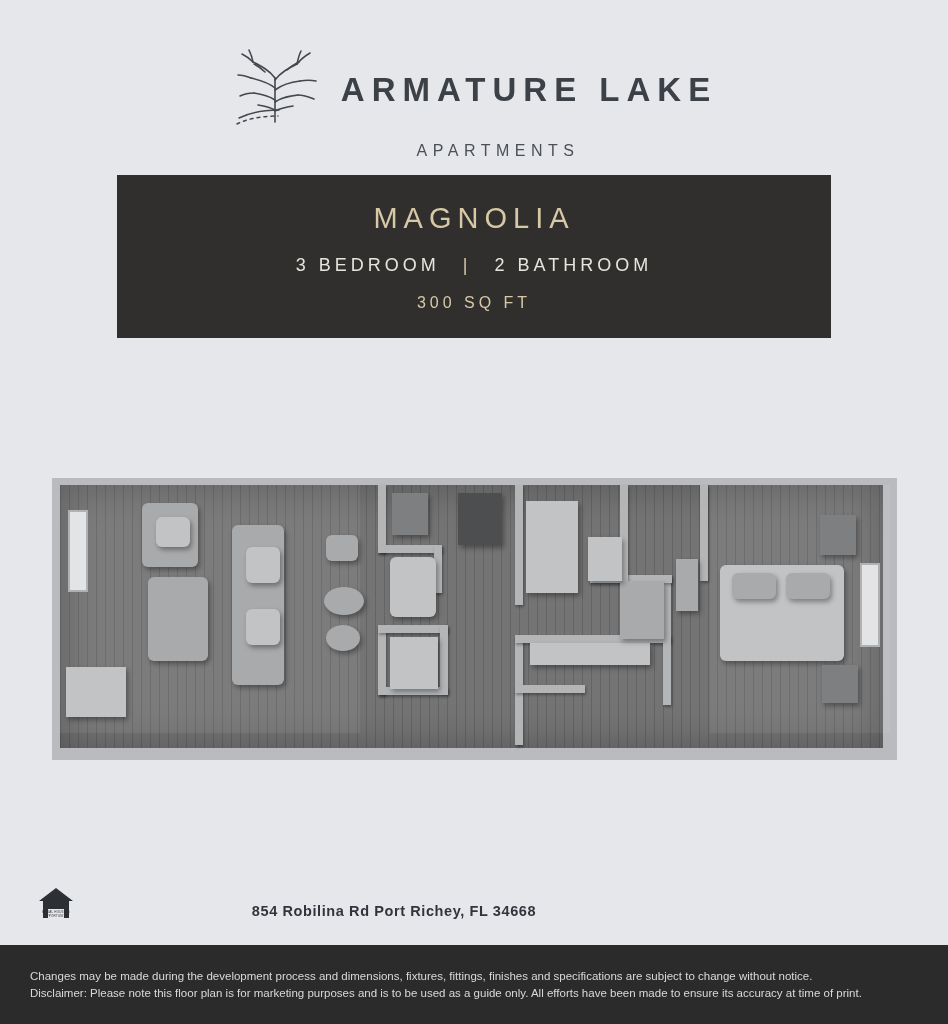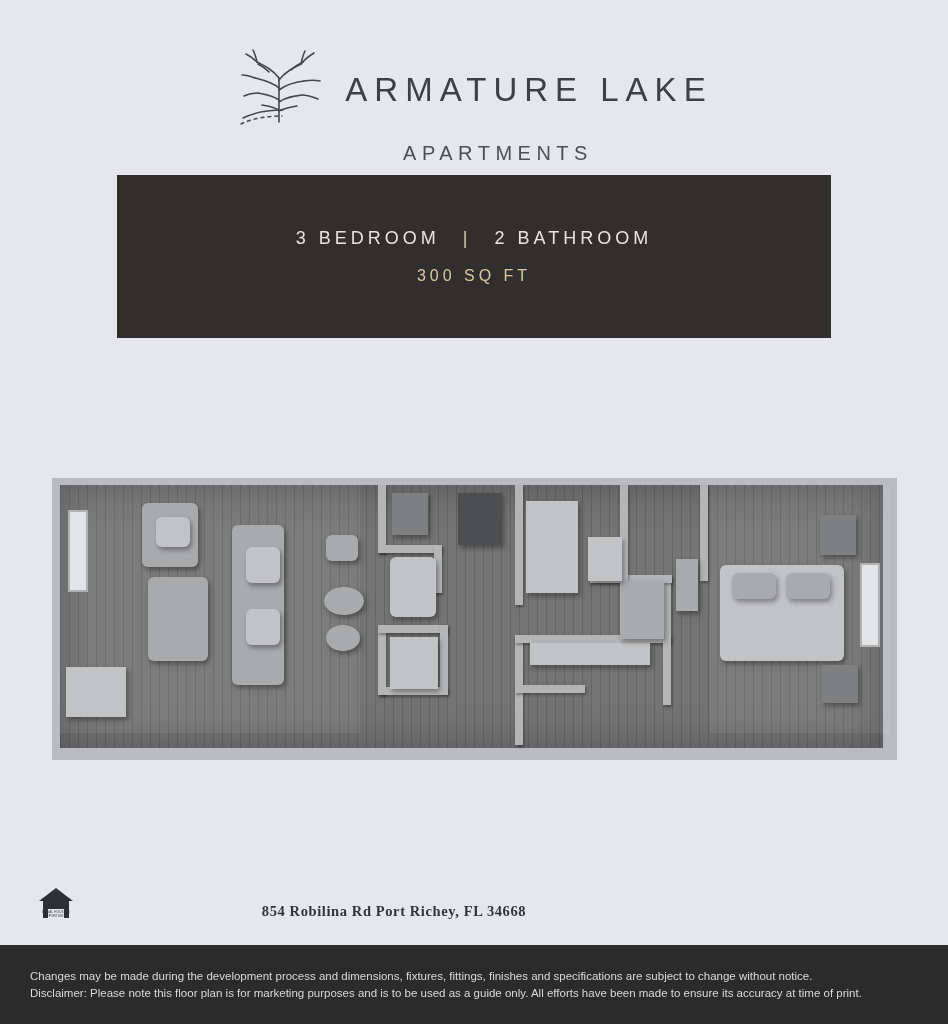--- a/index.html
+++ b/index.html
@@ -33,26 +33,26 @@
   .brand-mark {
     width: 96px;
     height: 84px;
     margin-right: 14px;
     flex: none;
   }
   .brand-name {
     font-size: 33px;
     letter-spacing: 7px;
     color: #3c4147;
-    font-weight: 400;
+    font-weight: 700;
   }
   .brand-sub {
     margin-top: 10px;
     margin-left: 48px;
-    font-size: 20px;
+    font-size: 16px;
     letter-spacing: 5.5px;
     color: #4b5057;
     font-weight: 400;
   }
 
   
   .info-panel {
     position: absolute;
     left: 117px;
     top: 175px;
@@ -145,21 +145,20 @@
   .address {
     position: absolute;
     left: 0;
     top: 903px;
     width: 788px;
     text-align: center;
     font-size: 14.5px;
     font-weight: bold;
     letter-spacing: 0.6px;
     color: #31353b;
-    font-family: Liberation Serif, serif;
   }
 
   
   .eho {
     position: absolute;
     left: 36px;
     top: 884px;
     width: 40px;
     height: 40px;
   }
@@ -223,20 +222,21 @@
           <path d="M6 76 C18 70 33 68 47 68" stroke-dasharray="3 4"></path>
         </g>
       </svg>
     </span>
     <span class="brand-name">ARMATURE LAKE</span>
   </div>
   <div class="brand-sub">APARTMENTS</div>
 </div>
 
 <div class="info-panel">
+  <div class="plan-name">MAGNOLIA</div>
   <div class="plan-beds">
     <span>3 BEDROOM</span>
     <span class="divider">|</span>
     <span>2 BATHROOM</span>
   </div>
   <div class="plan-sqft">300 SQ FT</div>
 </div>
 
 <div class="floorplan">
   <div class="fp-shadow"></div>

